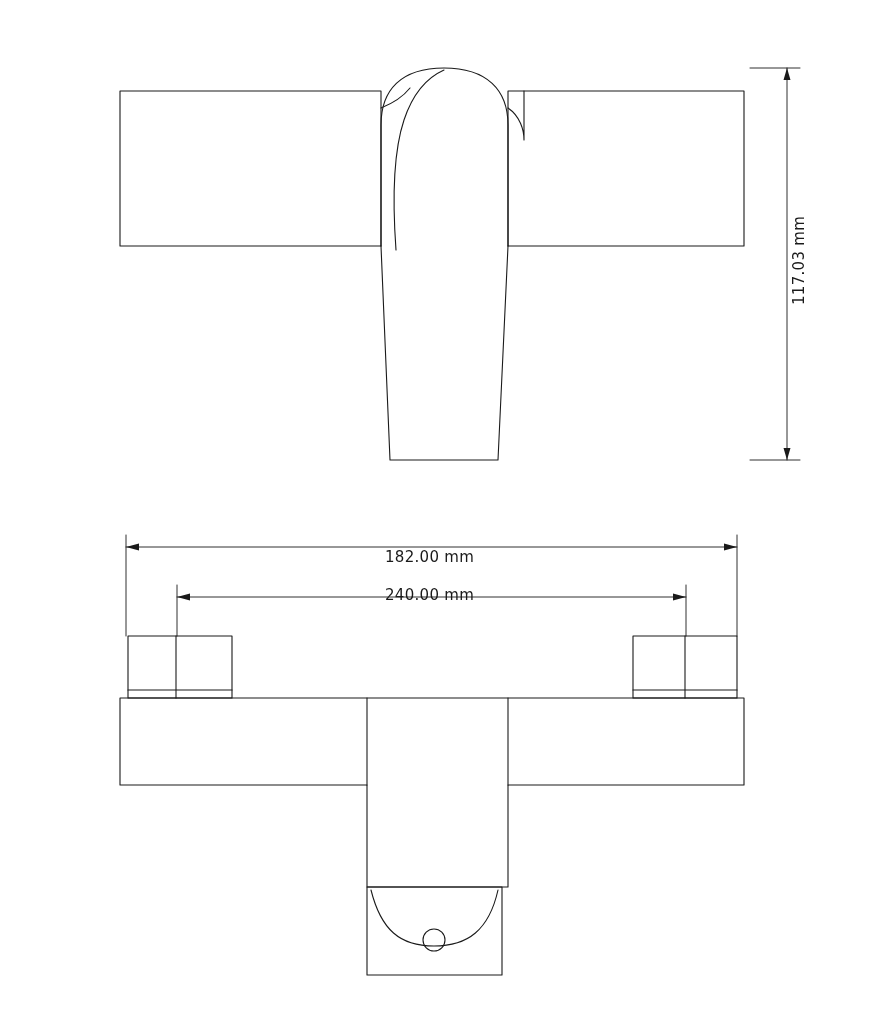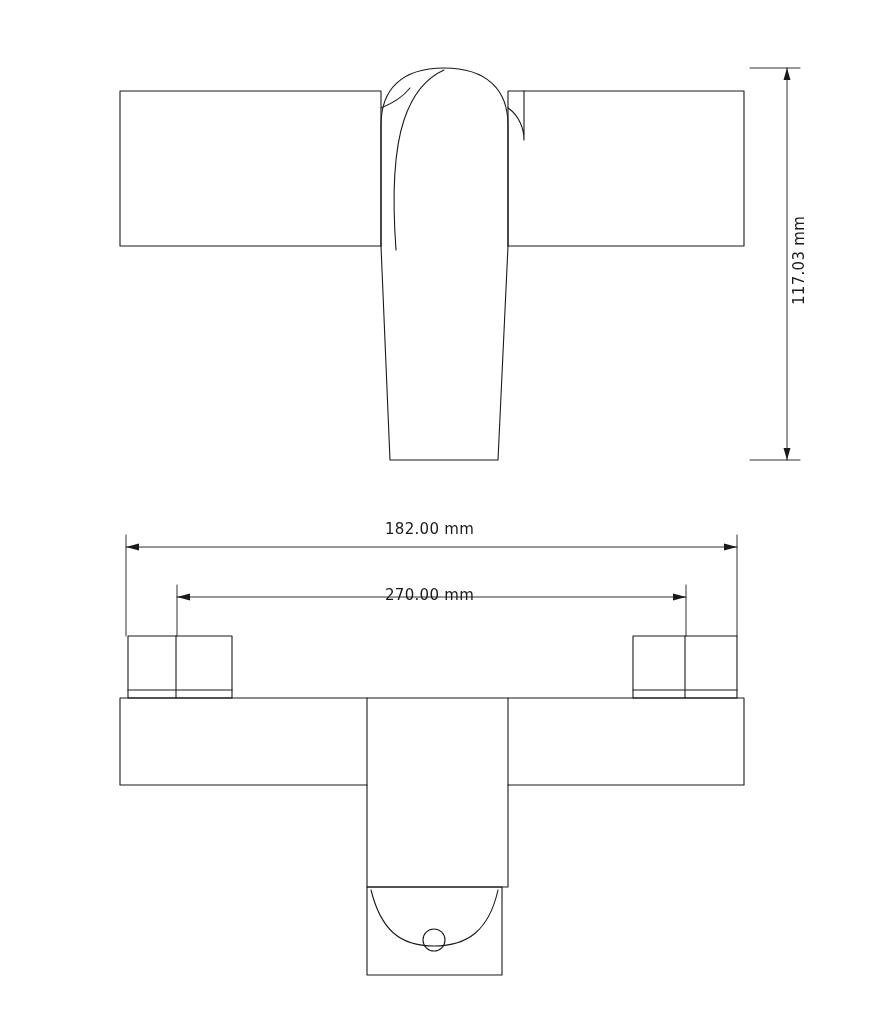--- a/index.html
+++ b/index.html
@@ -109,17 +109,17 @@
         <line x1="177" y1="597" x2="686" y2="597"></line>
         <path d="M 177,597 L 190,593.5 L 190,600.5 Z" fill="#1a1a1a" stroke="none"></path>
         <path d="M 686,597 L 673,593.5 L 673,600.5 Z" fill="#1a1a1a" stroke="none"></path>
       </g>
 
     </g>
   </svg>
 
   <div class="dim-label vertical" style="left: 790px; top: 305px;">117.03 mm</div>
 
-  <div class="dim-label" style="left: 385px; top: 520px;">182.00 mm</div>
+  <div class="dim-label" style="left: 385px; top: 548px;">182.00 mm</div>
 
-  <div class="dim-label" style="left: 385px; top: 586px;">270.00 mm</div>
+  <div class="dim-label" style="left: 385px; top: 586px;">240.00 mm</div>
 
 </div>
 
 </body></html>

